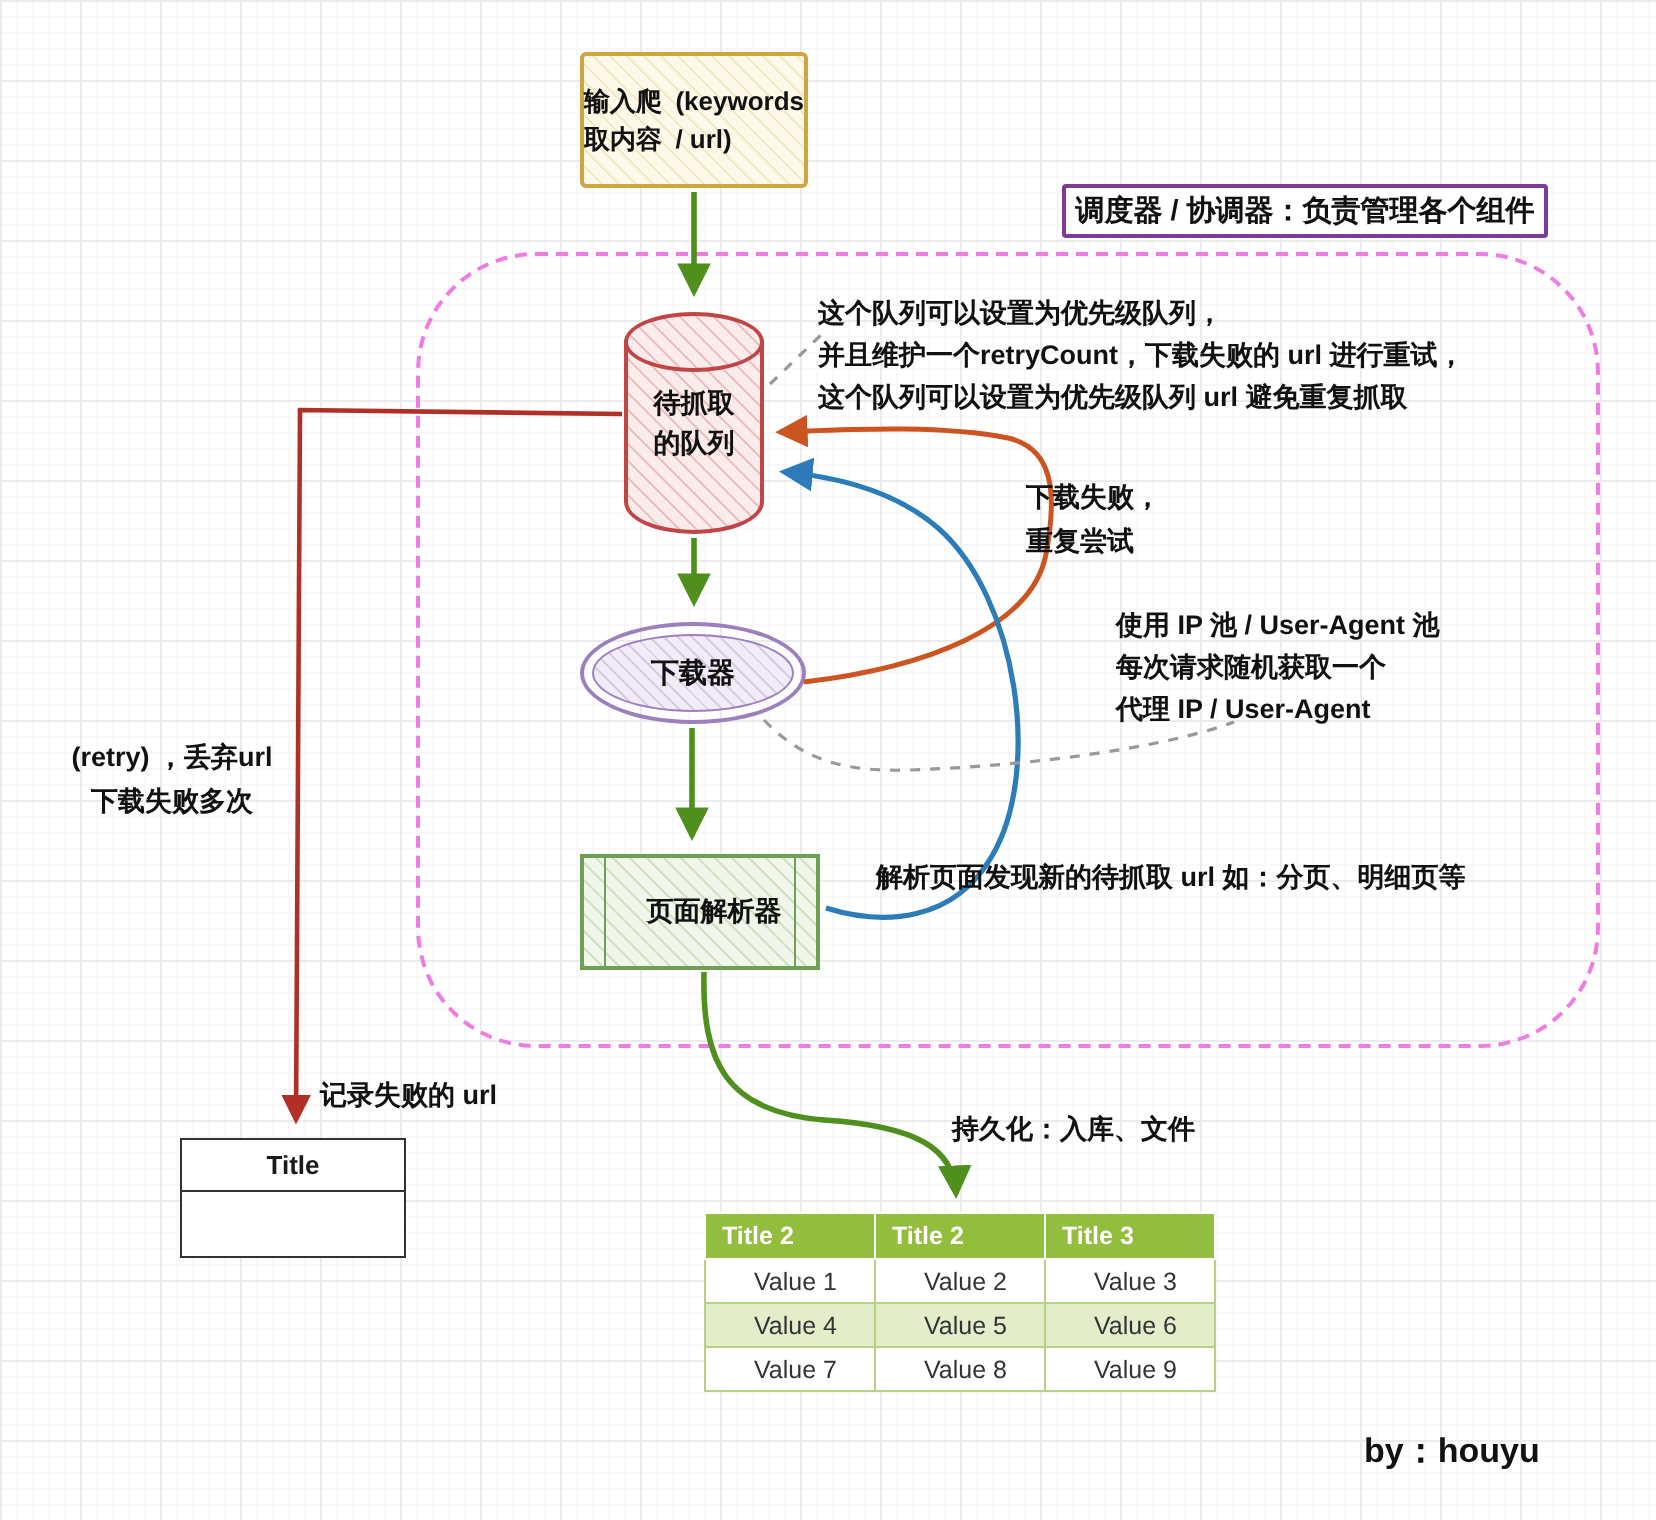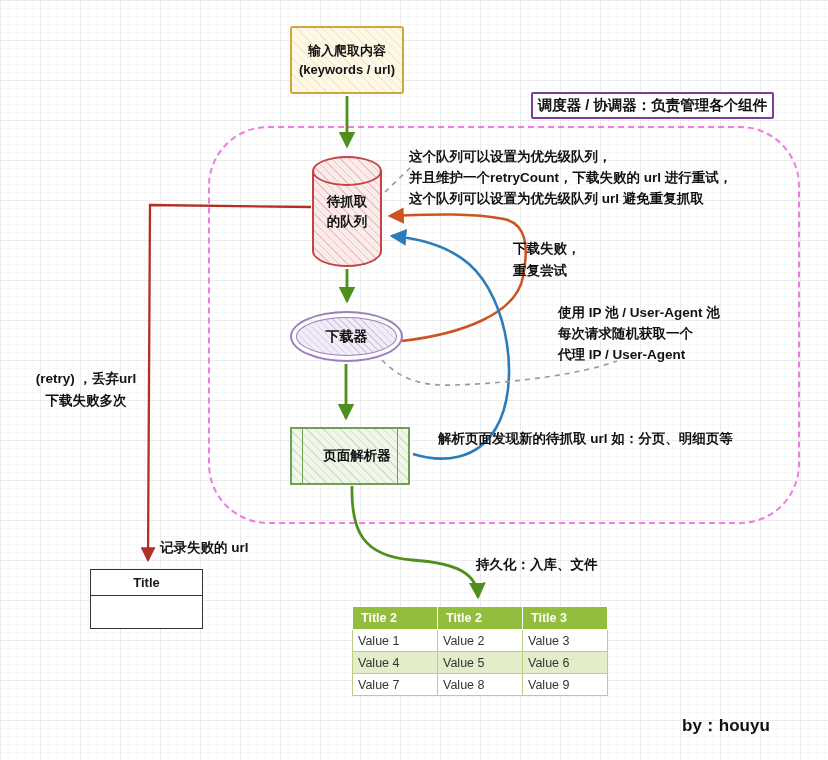--- a/index.html
+++ b/index.html
@@ -26,21 +26,21 @@
     background: #fff; border: 2.5px solid #7d3c98; border-radius: 2px;
     display: flex; align-items: center; justify-content: center;
     font-size: 14.5px; font-weight: bold; color: #111; z-index: 4;
   }
 
   
   .input-node {
     left: 290px; top: 26px; width: 114px; height: 68px;
     border: 2.2px solid #cfa53f; border-radius: 3px;
     background: repeating-linear-gradient(45deg, rgba(214,178,75,0.22) 0 1px, transparent 1px 6px), #fdf8e8;
-    display: flex; flex-direction: column; align-items: center; justify-content: center;
+    display: flex; flex-direction: row; align-items: center; justify-content: center;
     font-size: 13px; font-weight: bold; color: #111; line-height: 19px; z-index: 3;
   }
 
   
   .cyl-body {
     left: 312px; top: 170px; width: 70px; height: 97px;
     border: 2.2px solid #c14545; border-top: none;
     border-radius: 0 0 35px 35px / 0 0 16px 16px;
     background: repeating-linear-gradient(45deg, rgba(203,82,82,0.28) 0 1px, transparent 1px 6px), #fbecec;
     z-index: 2;
@@ -108,21 +108,21 @@
   .result-table {
     left: 352px; top: 606px; width: 256px; border-collapse: collapse;
     font-size: 12.5px; color: #333; z-index: 3; background: #fff;
     border: 1.5px solid #9cbf4e;
   }
   .result-table th {
     background: #93bd3d; color: #fff; font-weight: bold; text-align: left;
     height: 23px; padding-left: 8px; border: 1.5px solid #fff; font-size: 12.5px;
   }
   .result-table td {
-    height: 22px; padding-left: 5px; border: 1px solid #b9cf86;
+    height: 22px; padding-left: 24px; border: 1px solid #b9cf86;
   }
   .result-table tr.alt td { background: #e4edca; }
   .svg-layer { left: 0; top: 0; z-index: 5; pointer-events: none; }
 </style>
 </head>
 <body>
 
 <div class="canvas">
 
   <div class="abs scheduler-container"></div>

